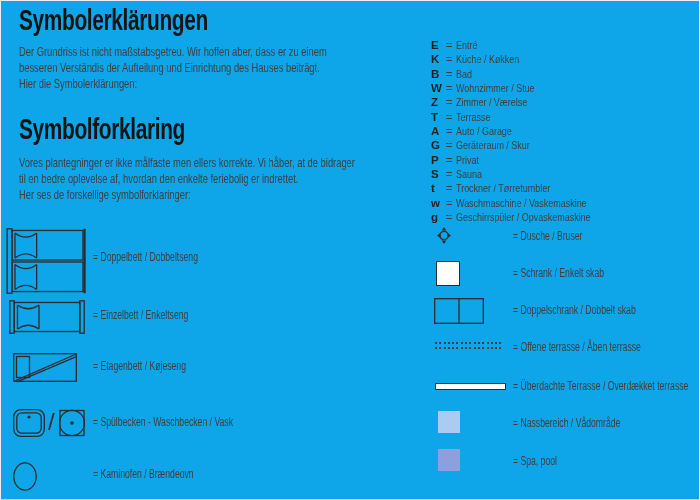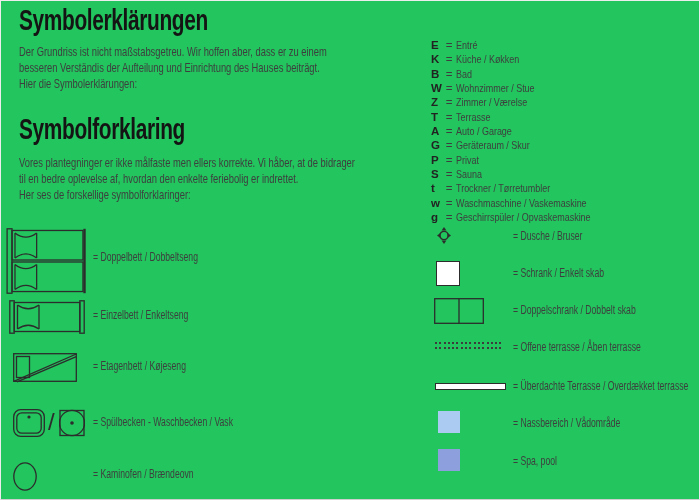--- a/index.html
+++ b/index.html
@@ -1,17 +1,17 @@
 <!DOCTYPE html>
 <html><head>
 <meta charset="utf-8">
 <style>
   html,body{margin:0;padding:0;background:#fff;}
   .page{
-    position:relative;width:698px;height:498px;background:#22c55e;
+    position:relative;width:698px;height:498px;background:#0ea5e9;
     font-family:"Liberation Sans",sans-serif;color:#3e3e3e;overflow:hidden;
     border:1px solid #ededed;border-bottom:1px solid #cfcfcf;
   }
   h1{
     position:absolute;left:18px;margin:0;font-size:29px;font-weight:700;color:#141414;
     letter-spacing:-0.5px;transform:scaleX(0.72);transform-origin:0 0;white-space:nowrap;
   }
   .h1-de{top:3px;}
   .h1-dk{top:112px;}
   .para{

